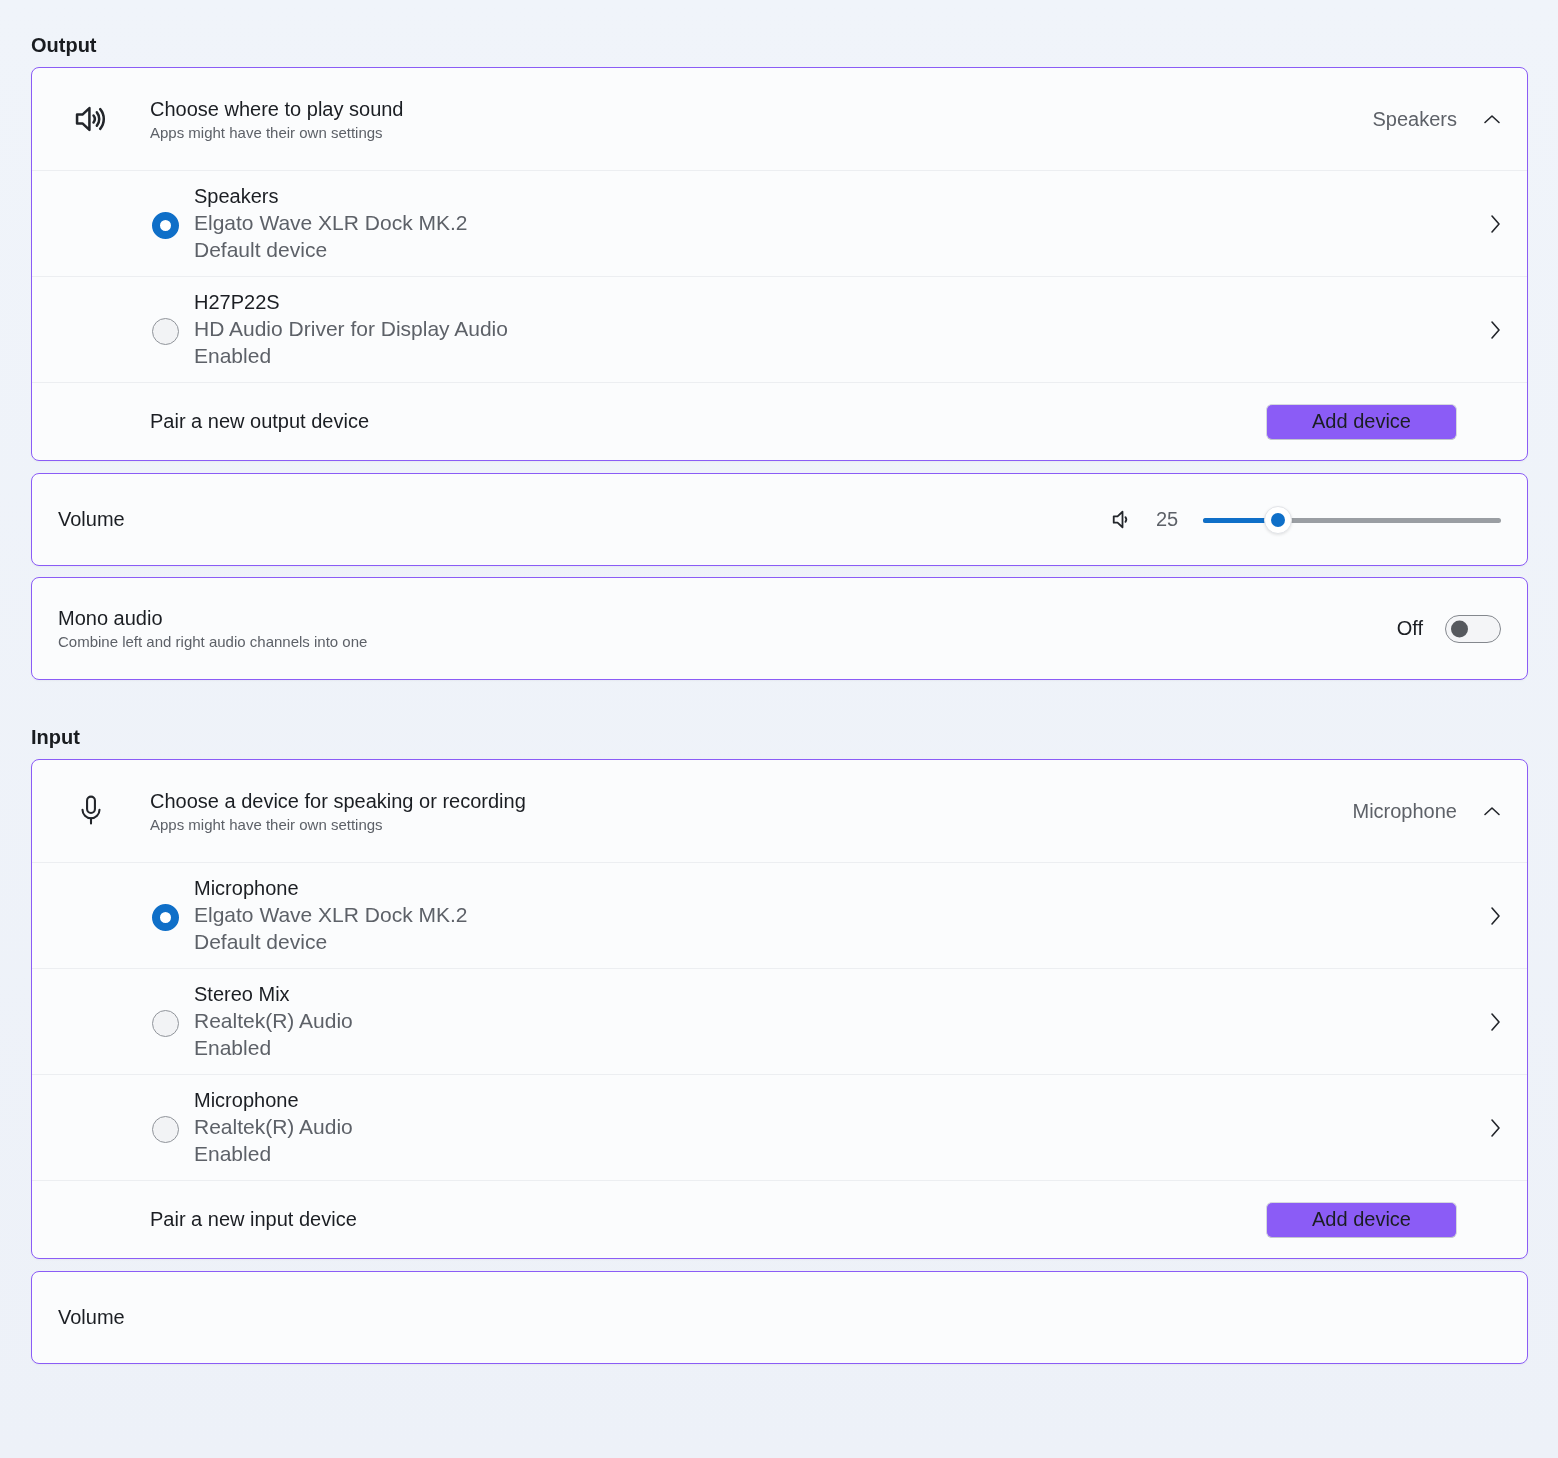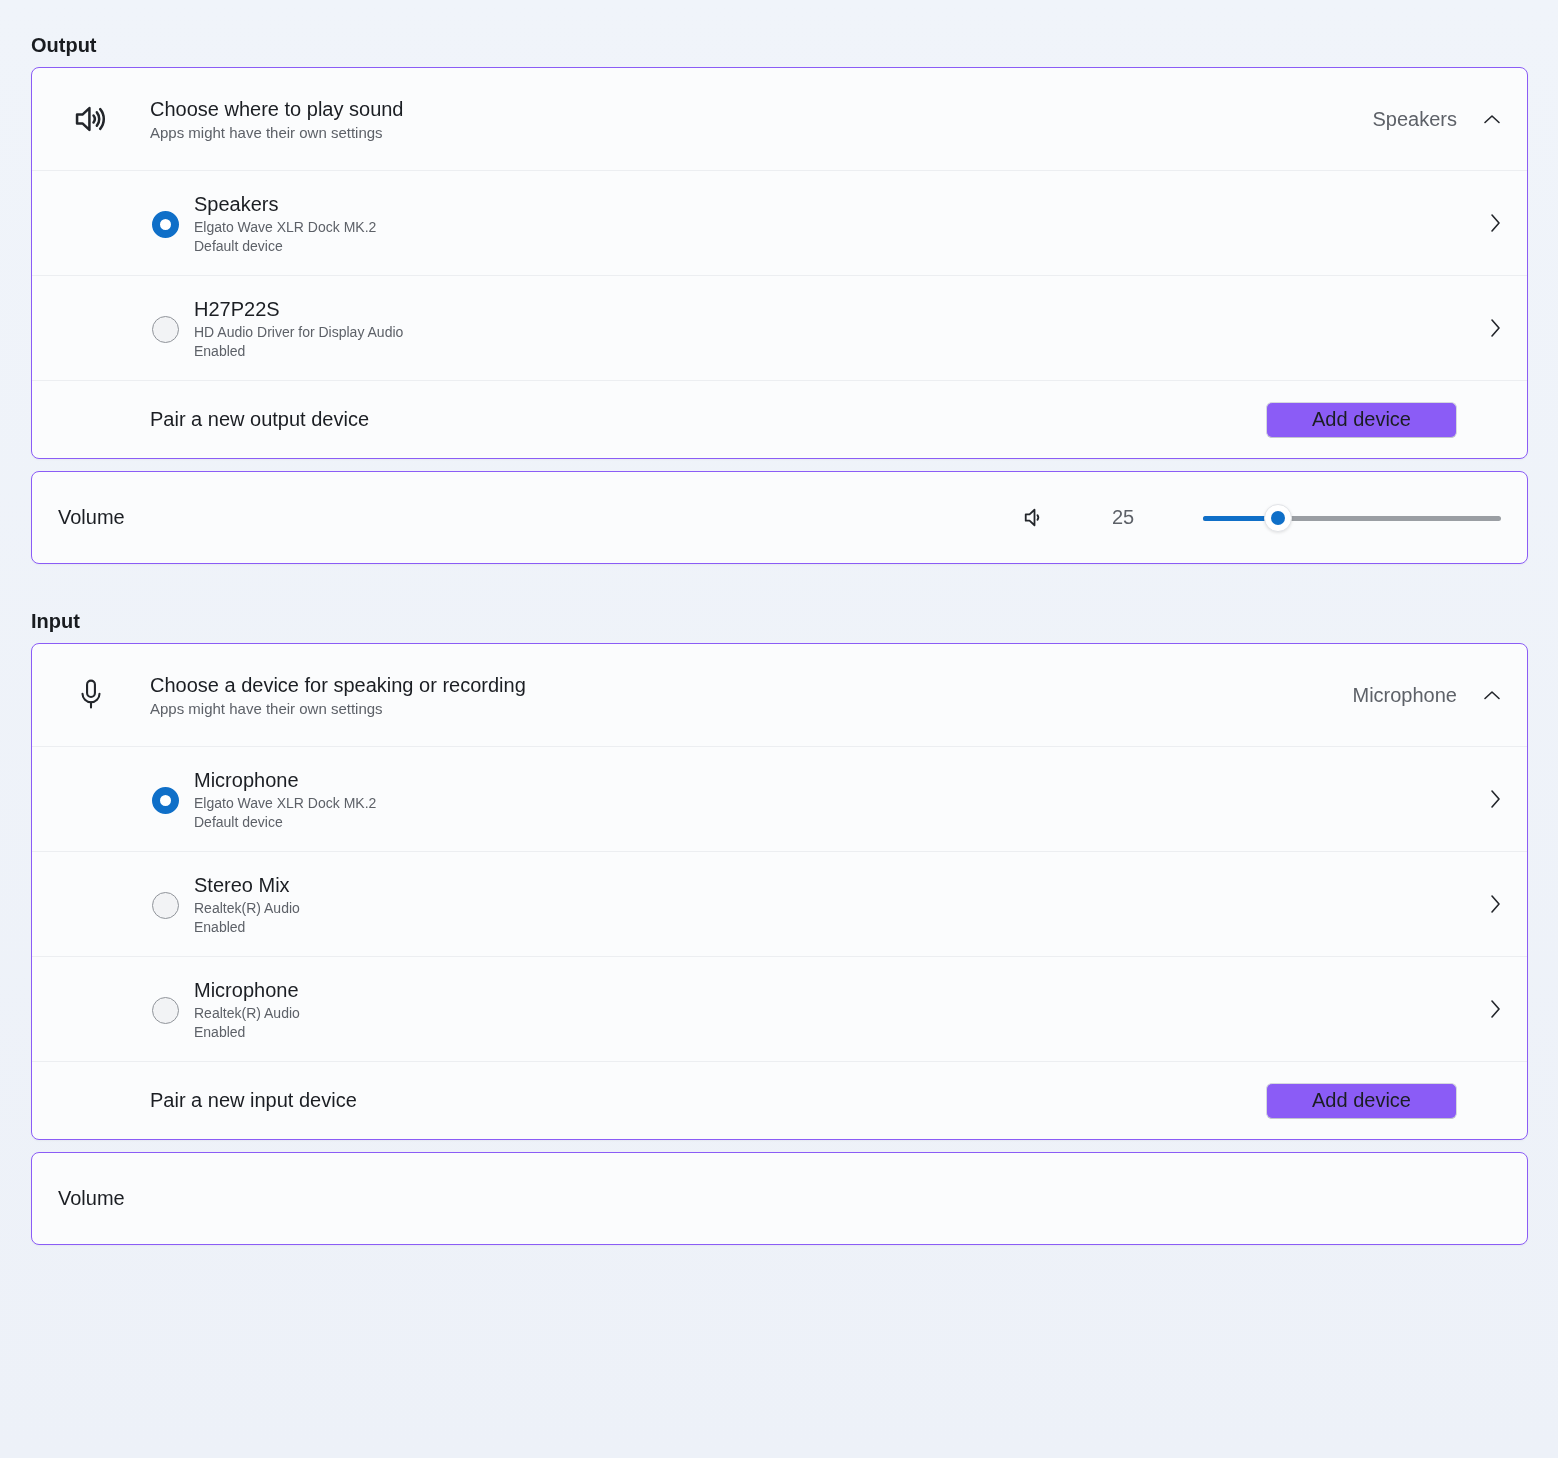--- a/index.html
+++ b/index.html
@@ -43,21 +43,21 @@
   .exp-value { font-size: 20px; color: #5d6168; }
 
   
   .device-row { min-height: 104px; padding: 14px 26px 14px 0; }
   .radio-cell { width: 162px; display: flex; justify-content: flex-start; padding-left: 120px; }
   .radio { width: 27px; height: 27px; border-radius: 50%; flex: 0 0 auto; margin-top: 3px; }
   .radio.selected { border: 8px solid #0f6fc8; background: #ffffff; }
   .radio.unselected { border: 1.5px solid #90949a; background: #f2f3f5; }
   .device-texts { display: flex; flex-direction: column; gap: 3px; }
   .device-name { font-size: 20px; color: #1b1e23; }
-  .device-desc, .device-status { font-size: 14px; color: #5d6168; }
+  .device-desc, .device-status { font-size: 21px; color: #5d6168; }
   .chev-right { margin-left: auto; display: flex; align-items: center; }
 
   
   .pair-row { height: 77px; padding: 0 70px 0 118px; gap: 32px; }
   .pair-label { font-size: 20px; color: #1b1e23; }
   .add-btn {
     margin-left: auto;
     width: 191px; height: 36px;
     background: #8b5cf6;
     border: 1px solid #d6d9de;
@@ -66,21 +66,21 @@
     font-size: 20px; color: #1b1e23;
     font-family: "Liberation Sans", sans-serif;
     display: flex; align-items: center; justify-content: center;
     cursor: pointer;
   }
 
   
   .setting-card { height: 93px; padding: 0 26px 0 26px; margin-top: 12px; }
   .setting-card.tall { height: 103px; }
   .setting-title { font-size: 20px; color: #1b1e23; }
-  .setting-right { margin-left: auto; display: flex; align-items: center; gap: 44px; }
+  .setting-right { margin-left: auto; display: flex; align-items: center; }
 
   
   .slider-group { display: flex; align-items: center; }
   .slider-icon { width: 46px; display: flex; justify-content: center; }
   .slider-value { font-size: 20px; color: #5d6168; width: 44px; text-align: center; margin-right: 14px; }
   .slider { position: relative; width: 298px; height: 28px; cursor: pointer; }
   .slider .track { position: absolute; top: 12px; left: 0; right: 0; height: 5px; border-radius: 3px; background: #9a9ea3; }
   .slider .fill { position: absolute; top: 12px; left: 0; height: 5px; border-radius: 3px; background: #0f6fc8; width: calc(var(--val) * 1%); }
   .slider .thumb {
     position: absolute; top: 14px; left: calc(var(--val) * 1%);
@@ -189,20 +189,32 @@
       </span>
       <span class="slider-value">25</span>
       <div class="slider" style="--val: 25;">
         <div class="track"></div>
         <div class="fill"></div>
         <div class="thumb"></div>
       </div>
     </div>
   </div>
 
+  <div class="card row setting-card tall mt11">
+    <div class="titles">
+      <span class="row-title">Mono audio</span>
+      <span class="row-subtitle">Combine left and right audio channels into one</span>
+    </div>
+    <div class="setting-right">
+      <span class="toggle-label">Off</span>
+      <div class="toggle">
+        <span class="knob"></span>
+      </div>
+    </div>
+  </div>
 
   <div class="section-label spacer-input">Input</div>
 
   <div class="card">
     <div class="row exp-header">
       <div class="icon-cell">
         <svg class="icon" width="32" height="34" viewBox="0 0 24 26">
           <rect x="9" y="2" width="6" height="12.5" rx="3"></rect>
           <path d="M5.5 12 a6.5 6.5 0 0 0 13 0"></path>
           <line x1="12" y1="18.5" x2="12" y2="22.5"></line>

